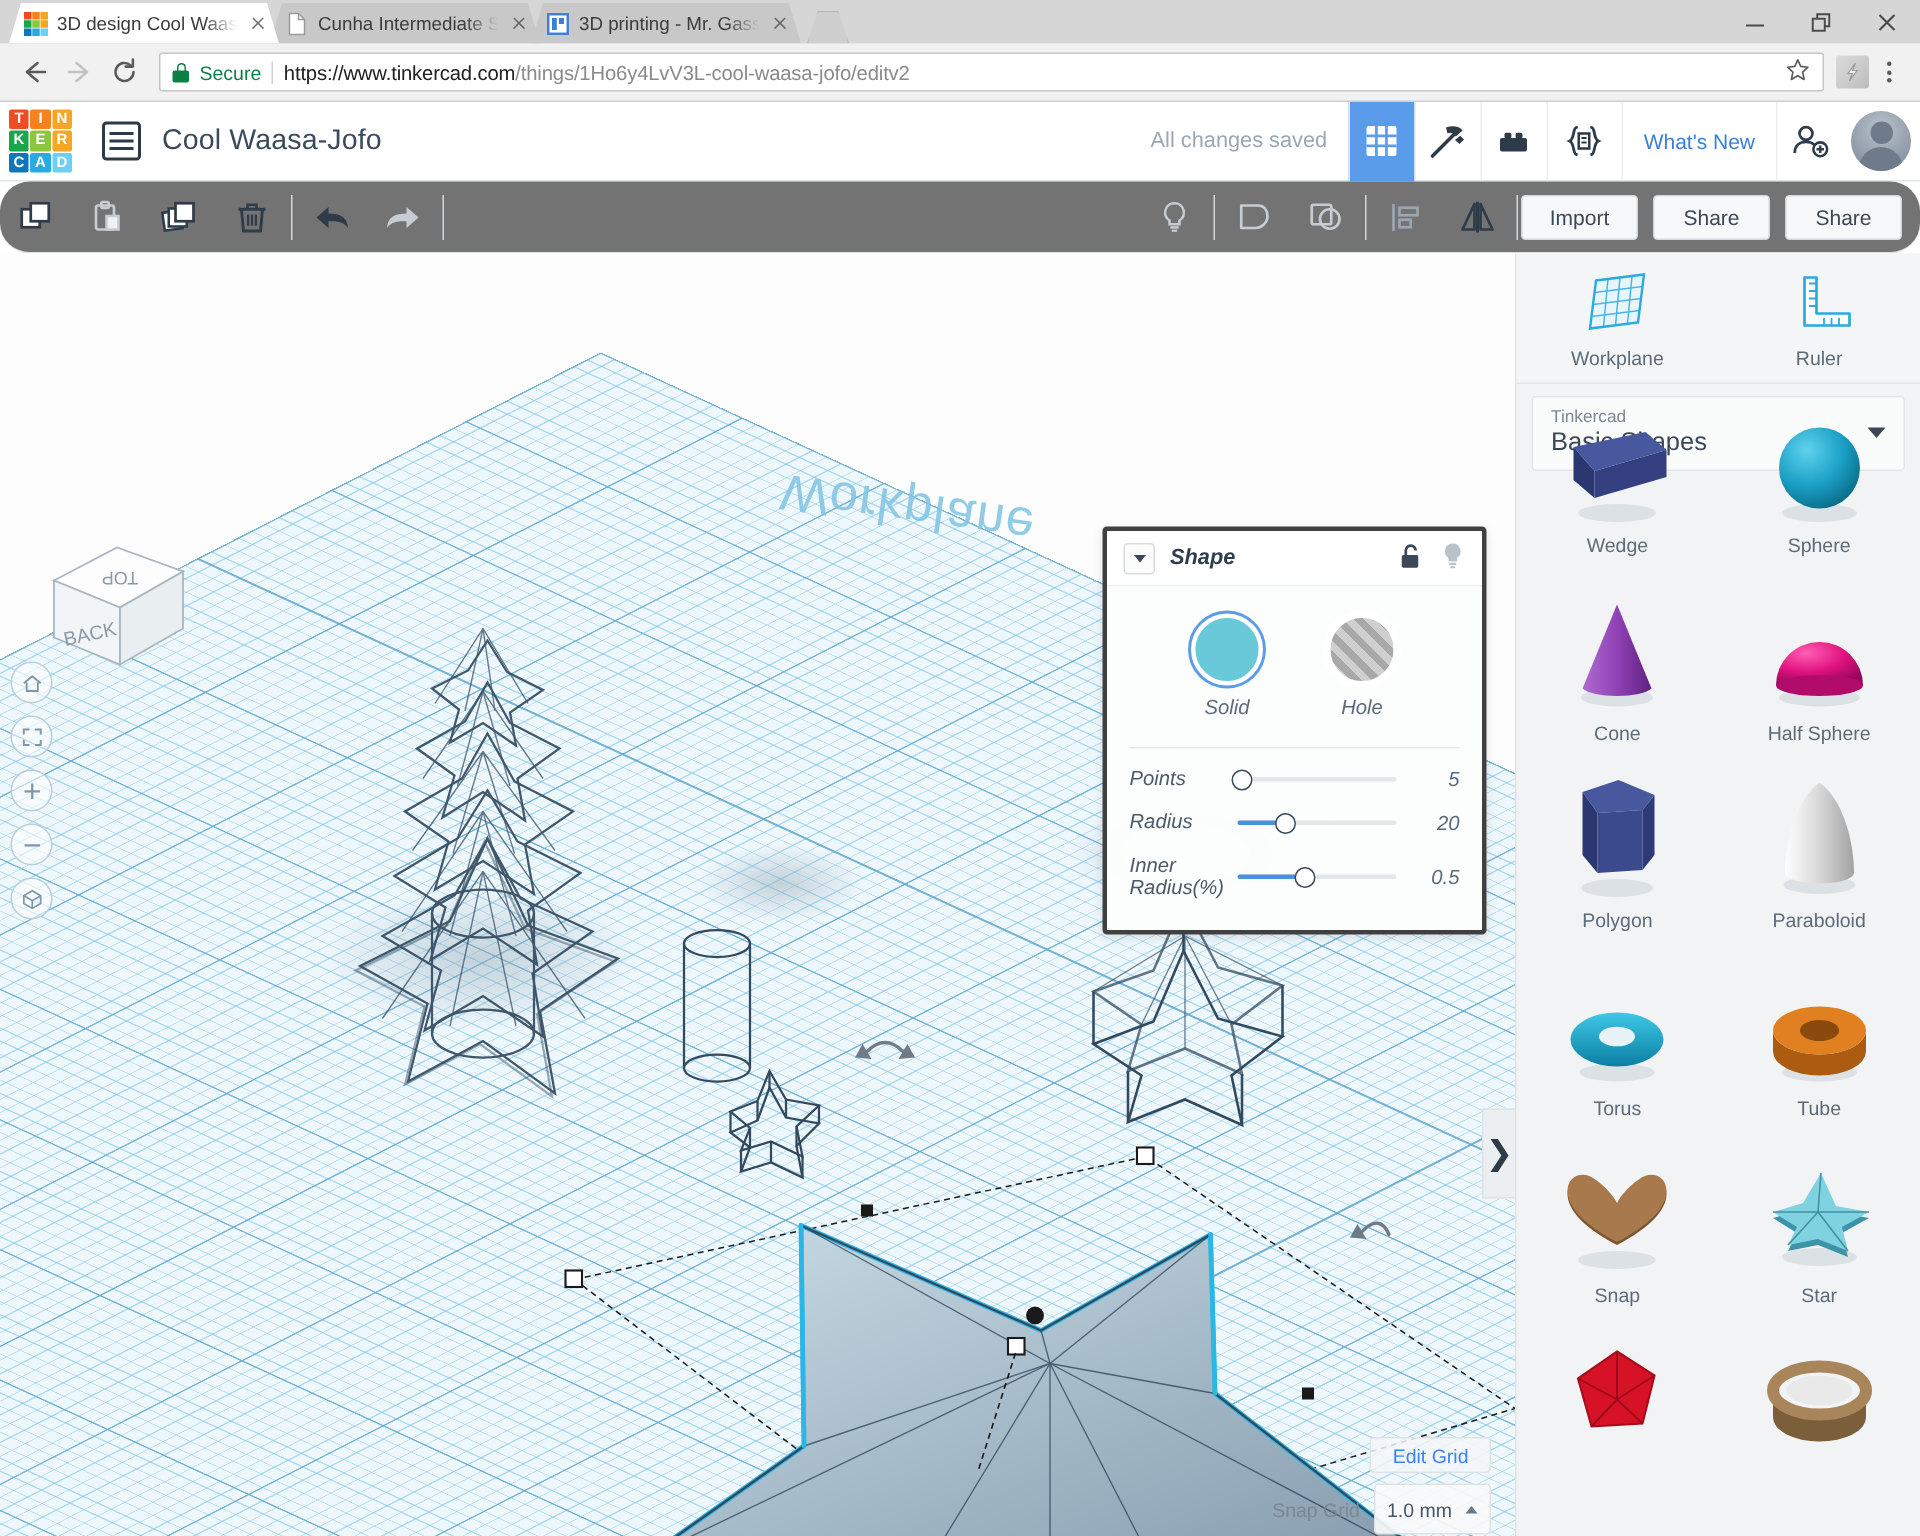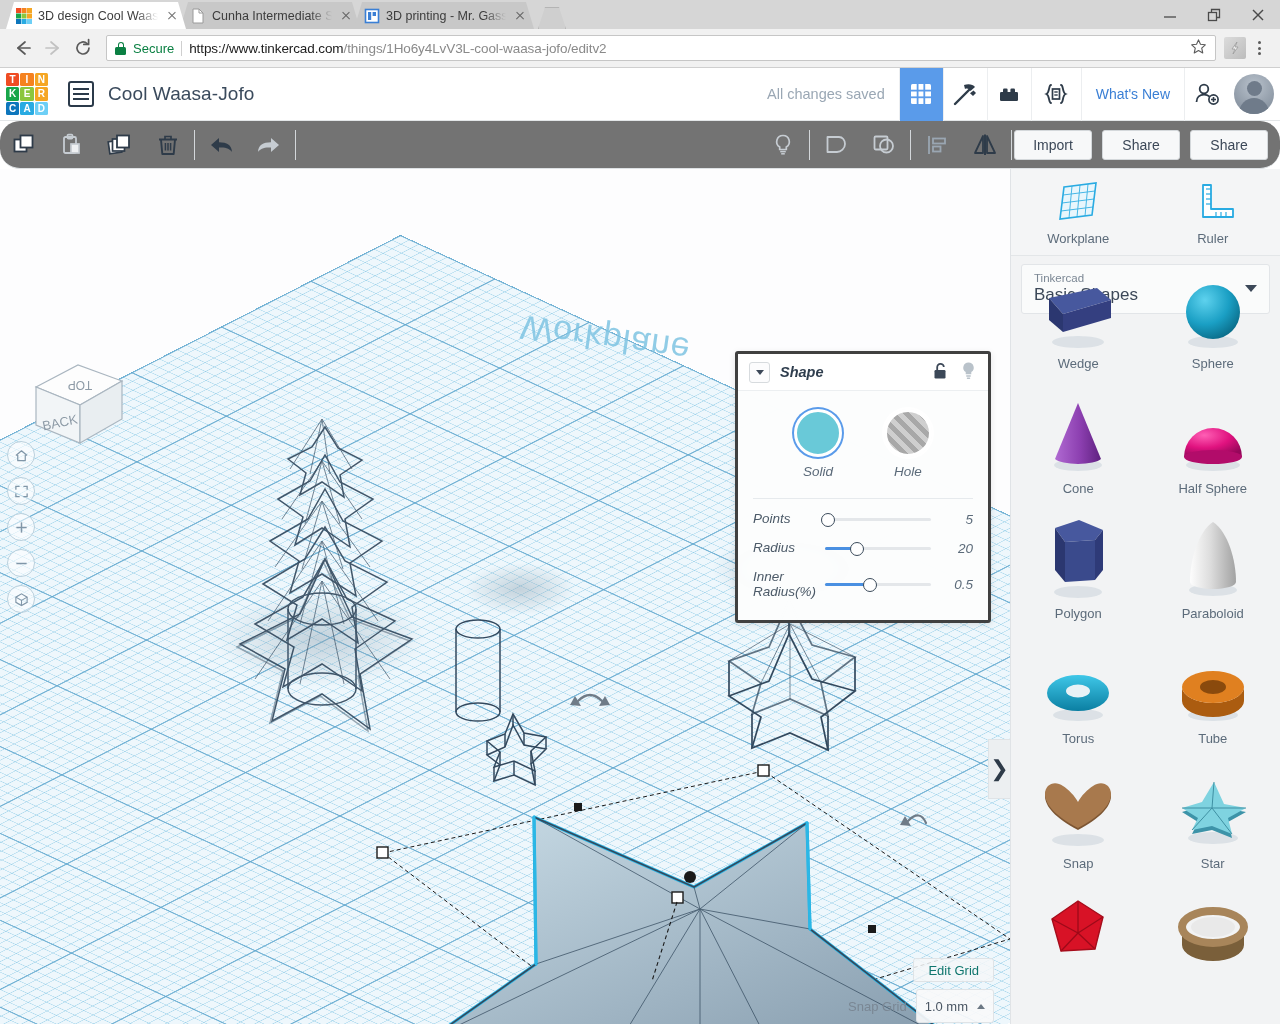--- a/index.html
+++ b/index.html
@@ -183,21 +183,21 @@
     position:absolute; right:0; top:570px; width:22px; height:60px;
     background:#eceff1; border:1px solid #dfe3e6; border-right:none;
     display:flex; align-items:center; justify-content:center;
     font-size:22px; color:#2e3b49; line-height:1;
   }
 
   .grid-ctrls { position:absolute; right:16px; bottom:6px; text-align:right; }
   .editgrid {
     display:inline-block; height:24px; line-height:24px; padding:0 14px; margin-bottom:7px;
     background:rgba(245,247,248,.85); border:1px solid #dfe3e6; border-radius:3px;
-    color:#0f766e; font-size:13px;
+    color:#3b82f6; font-size:13px;
   }
   .snaprow { display:flex; align-items:center; gap:9px; justify-content:flex-end; }
   .snaplabel { color:#7a8794; font-size:13px; }
   .snapsel {
     height:24px; padding:16px 8px; background:rgba(248,249,250,.92);
     border:1px solid #dfe3e6; border-radius:3px; color:#4a5663; font-size:13px;
     display:flex; align-items:center; gap:9px;
   }
   .caret-up { width:0;height:0;border-left:4px solid transparent;border-right:4px solid transparent;border-bottom:5px solid #6c7884; }
 

